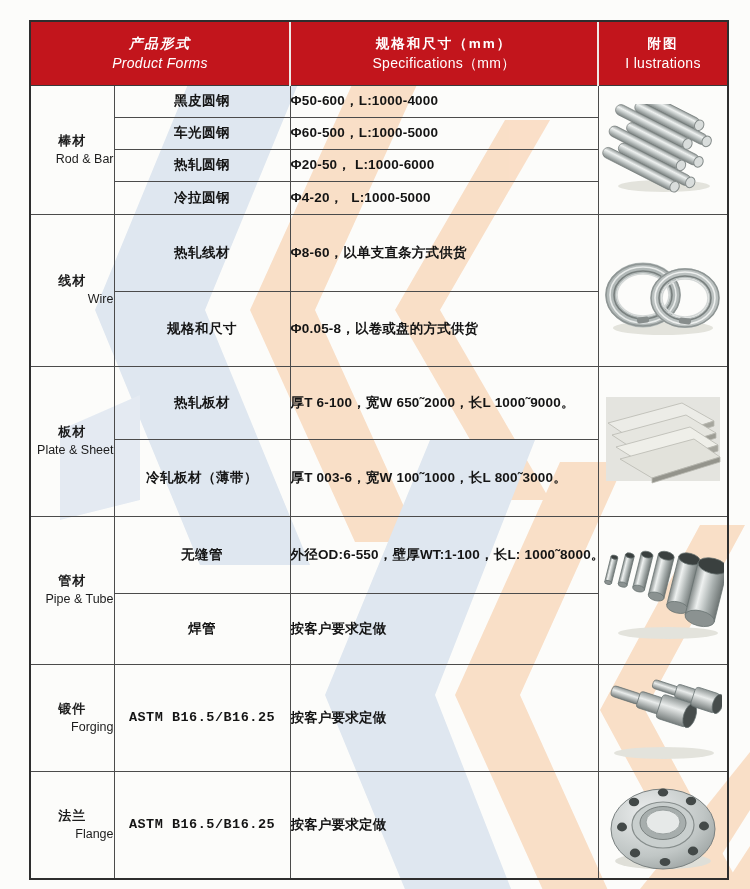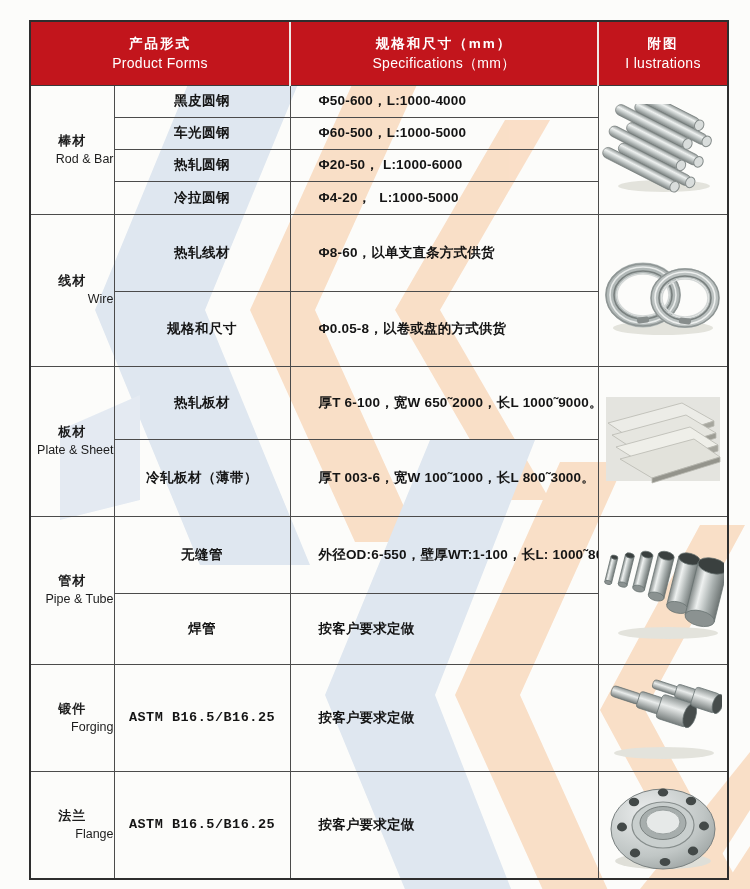--- a/index.html
+++ b/index.html
@@ -3,28 +3,28 @@
 <meta charset="utf-8">
 <style>
   html,body{margin:0;padding:0;}
   body{width:750px;height:889px;background:#fcfcfa;font-family:"Liberation Sans","DejaVu Sans",sans-serif;}
   .page{position:relative;width:750px;height:889px;overflow:hidden;background:#fcfcfa;}
   .watermark{position:absolute;left:0;top:0;z-index:0;}
   table.catalog{position:absolute;left:29px;top:20px;z-index:1;width:698px;height:858px;
     border-collapse:collapse;table-layout:fixed;background:transparent;border:2px solid #2e2e2e;}
   td,th{border:1px solid #4b4b4b;padding:0;overflow:hidden;}
   thead th{background:#c2151c;border-top:2px solid #2e2e2e;border-bottom:1px solid #3a3a3a;border-left:2px solid #efe9e6;color:#ffffff;font-weight:normal;vertical-align:middle;text-align:center;}
-  thead th:first-child{border-left:2px solid #2e2e2e;}
+  thead th:first-child{border-left:2px solid #2e2e2e;font-style:italic;}
   .hz{font-size:13.5px;font-weight:bold;letter-spacing:2px;line-height:1.5;}
   .he{font-size:14px;letter-spacing:.3px;line-height:1.3;}
   .cat{vertical-align:middle;text-align:center;color:#1c1c1c;background:transparent;margin-left:30px;}
   .cat .zh{font-size:13px;font-weight:bold;letter-spacing:1px;line-height:1.45;}
   .cat .en{font-size:12.5px;font-weight:500;line-height:1.3;text-align:right;}
   .form{vertical-align:middle;text-align:center;font-size:13.5px;font-weight:bold;color:#141414;letter-spacing:.5px;font-family:Liberation Mono, monospace;}
-  .spec{vertical-align:middle;text-align:left;padding-left:28px;font-size:13.5px;font-weight:bold;color:#141414;letter-spacing:.2px;white-space:pre;}
+  .spec{vertical-align:middle;text-align:left;padding-left:0;font-size:13.5px;font-weight:bold;color:#141414;letter-spacing:.2px;white-space:pre;}
   .imgcell{vertical-align:middle;text-align:center;}
   .imgcell svg{display:block;margin:0 auto;}
 </style>
 </head>
 <body>
 
 <div class="page">
 
   <svg class="watermark" width="750" height="889" viewBox="0 0 750 889">
     <g opacity="0.9">

